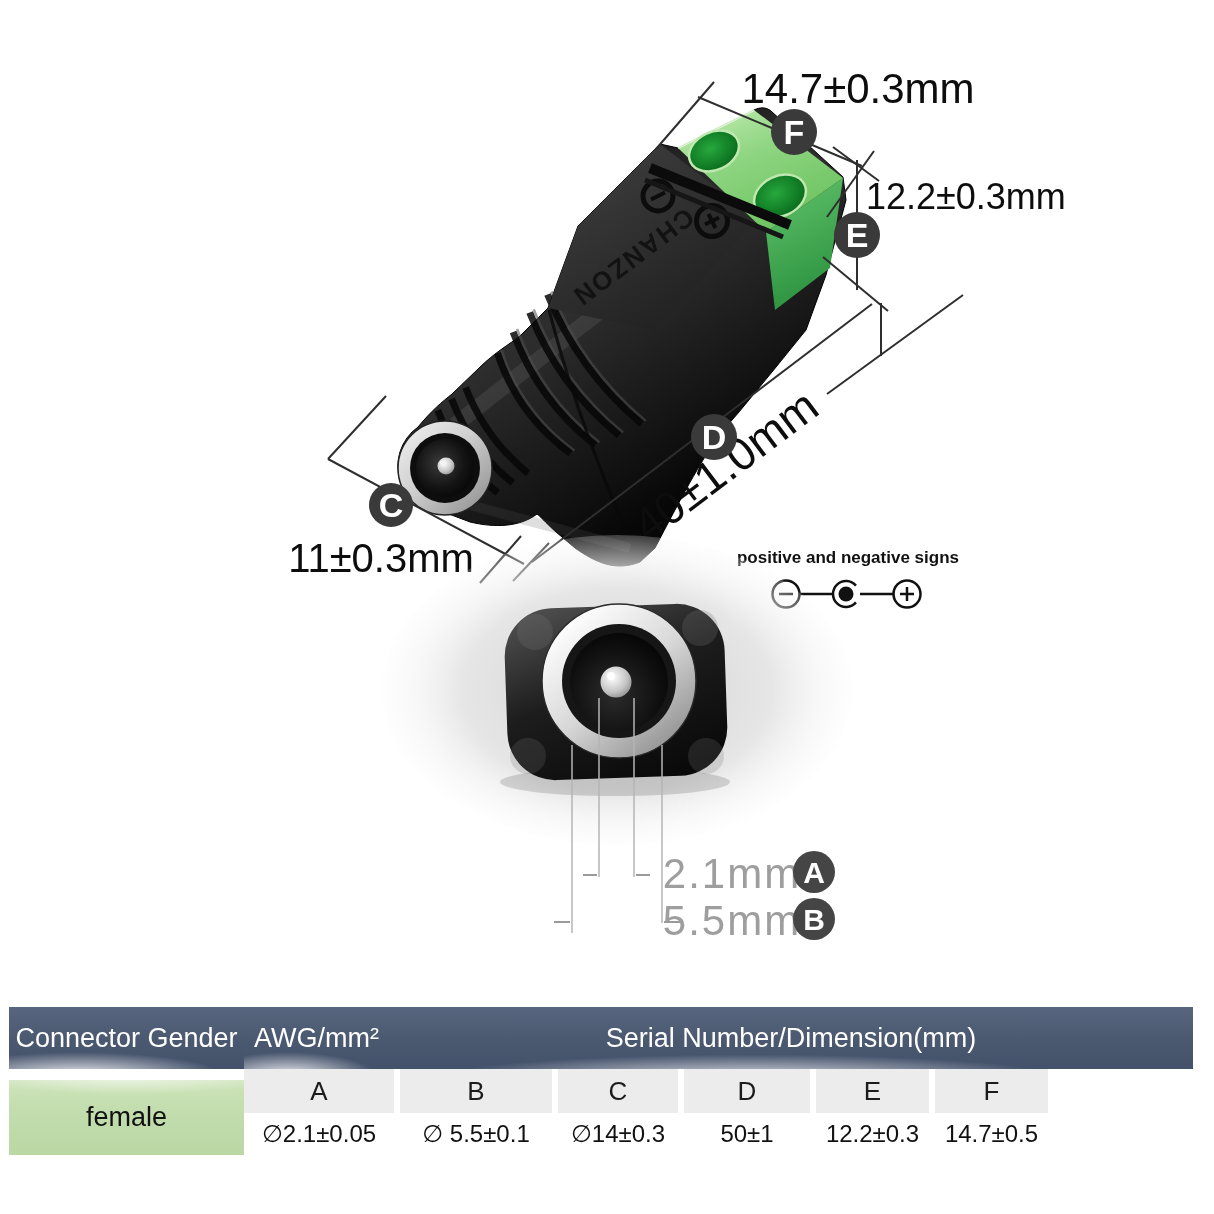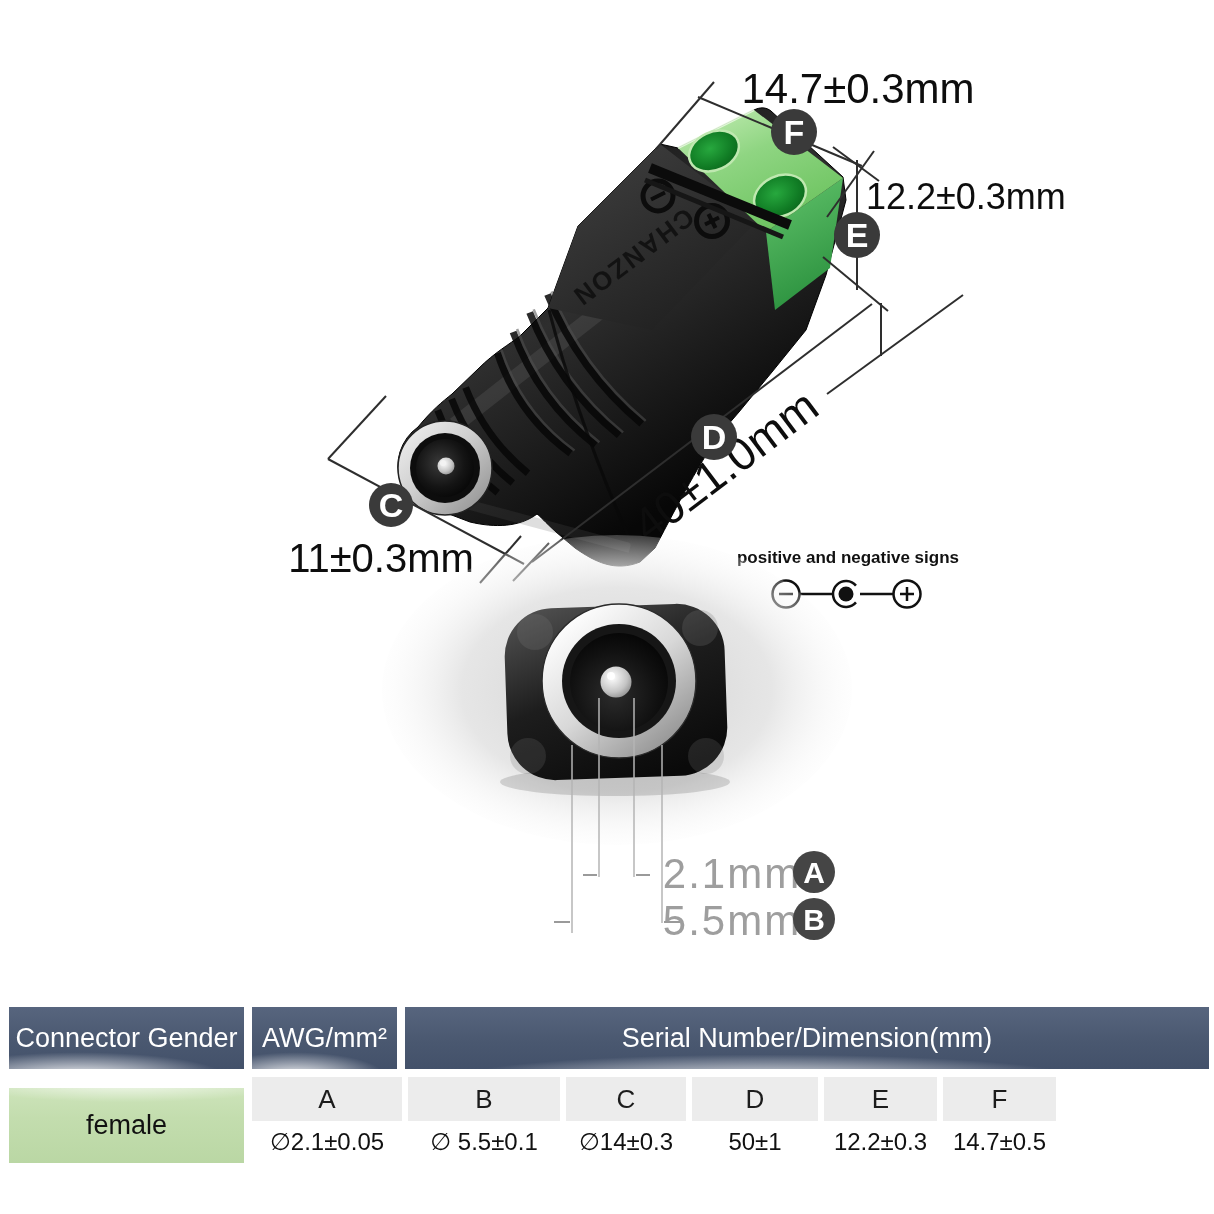--- a/index.html
+++ b/index.html
@@ -2,21 +2,21 @@
 <html><head>
 <meta charset="utf-8">
 <style>
   html,body{margin:0;padding:0;background:#ffffff;}
   body{width:1214px;height:1214px;position:relative;font-family:"Liberation Sans","DejaVu Sans",sans-serif;}
   .stage{position:absolute;left:0;top:0;width:1214px;height:1214px;}
   svg text{font-family:"Liberation Sans","DejaVu Sans",sans-serif;}
 
   
   .dim-table{position:absolute;left:9px;top:1007px;width:1196px;display:grid;
-    grid-template-columns:235px 145px 804px;grid-template-rows:62px 86px;gap:8px;}
+    grid-template-columns:235px 145px 804px;grid-template-rows:62px 86px;gap:0;}
   .th{display:flex;align-items:center;justify-content:center;color:#ffffff;font-size:27px;
     background:
       radial-gradient(95% 60% at 30% 112%, rgba(255,255,255,0.95), rgba(255,255,255,0) 65%),
       linear-gradient(180deg,#57657e 0%,#4a5870 55%,#43516a 100%);}
   .th.serial{background:
       radial-gradient(55% 55% at 45% 115%, rgba(255,255,255,0.85), rgba(255,255,255,0) 70%),
       linear-gradient(180deg,#57657e 0%,#4a5870 55%,#43516a 100%);}
   .td.green{display:flex;align-items:center;justify-content:center;color:#111;font-size:27px;
     background:
       radial-gradient(120% 45% at 50% -8%, rgba(255,255,255,0.75), rgba(255,255,255,0) 60%),

